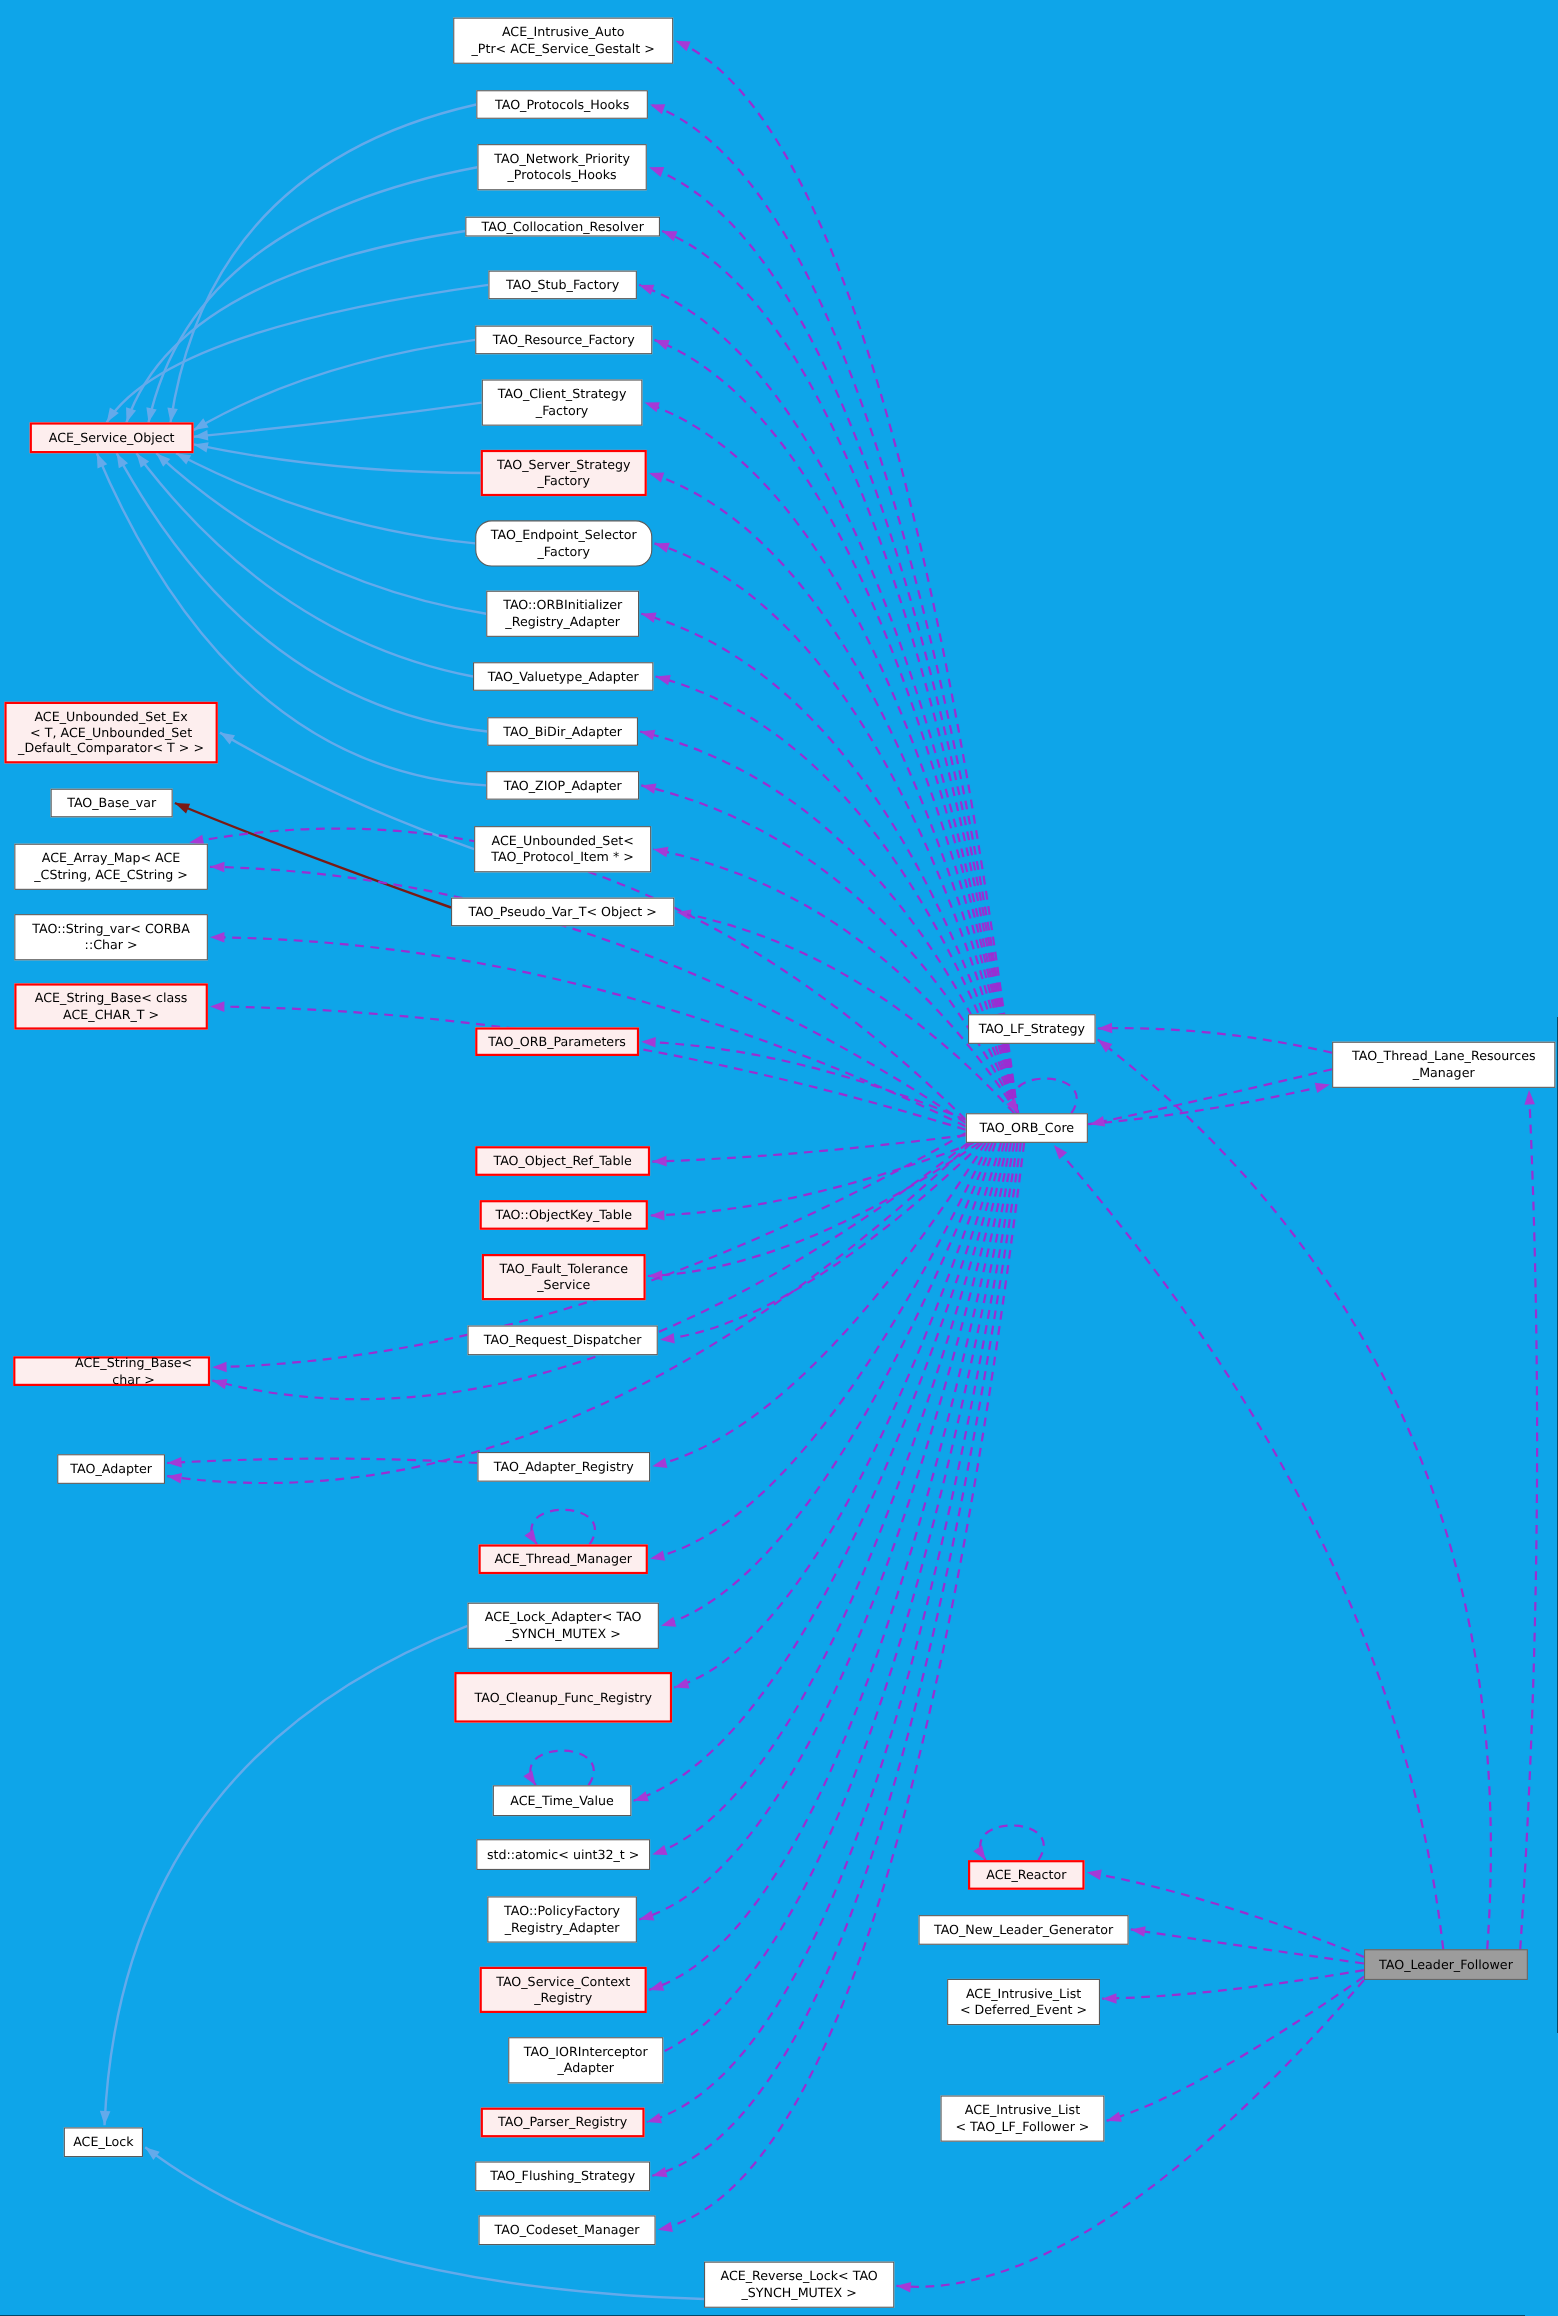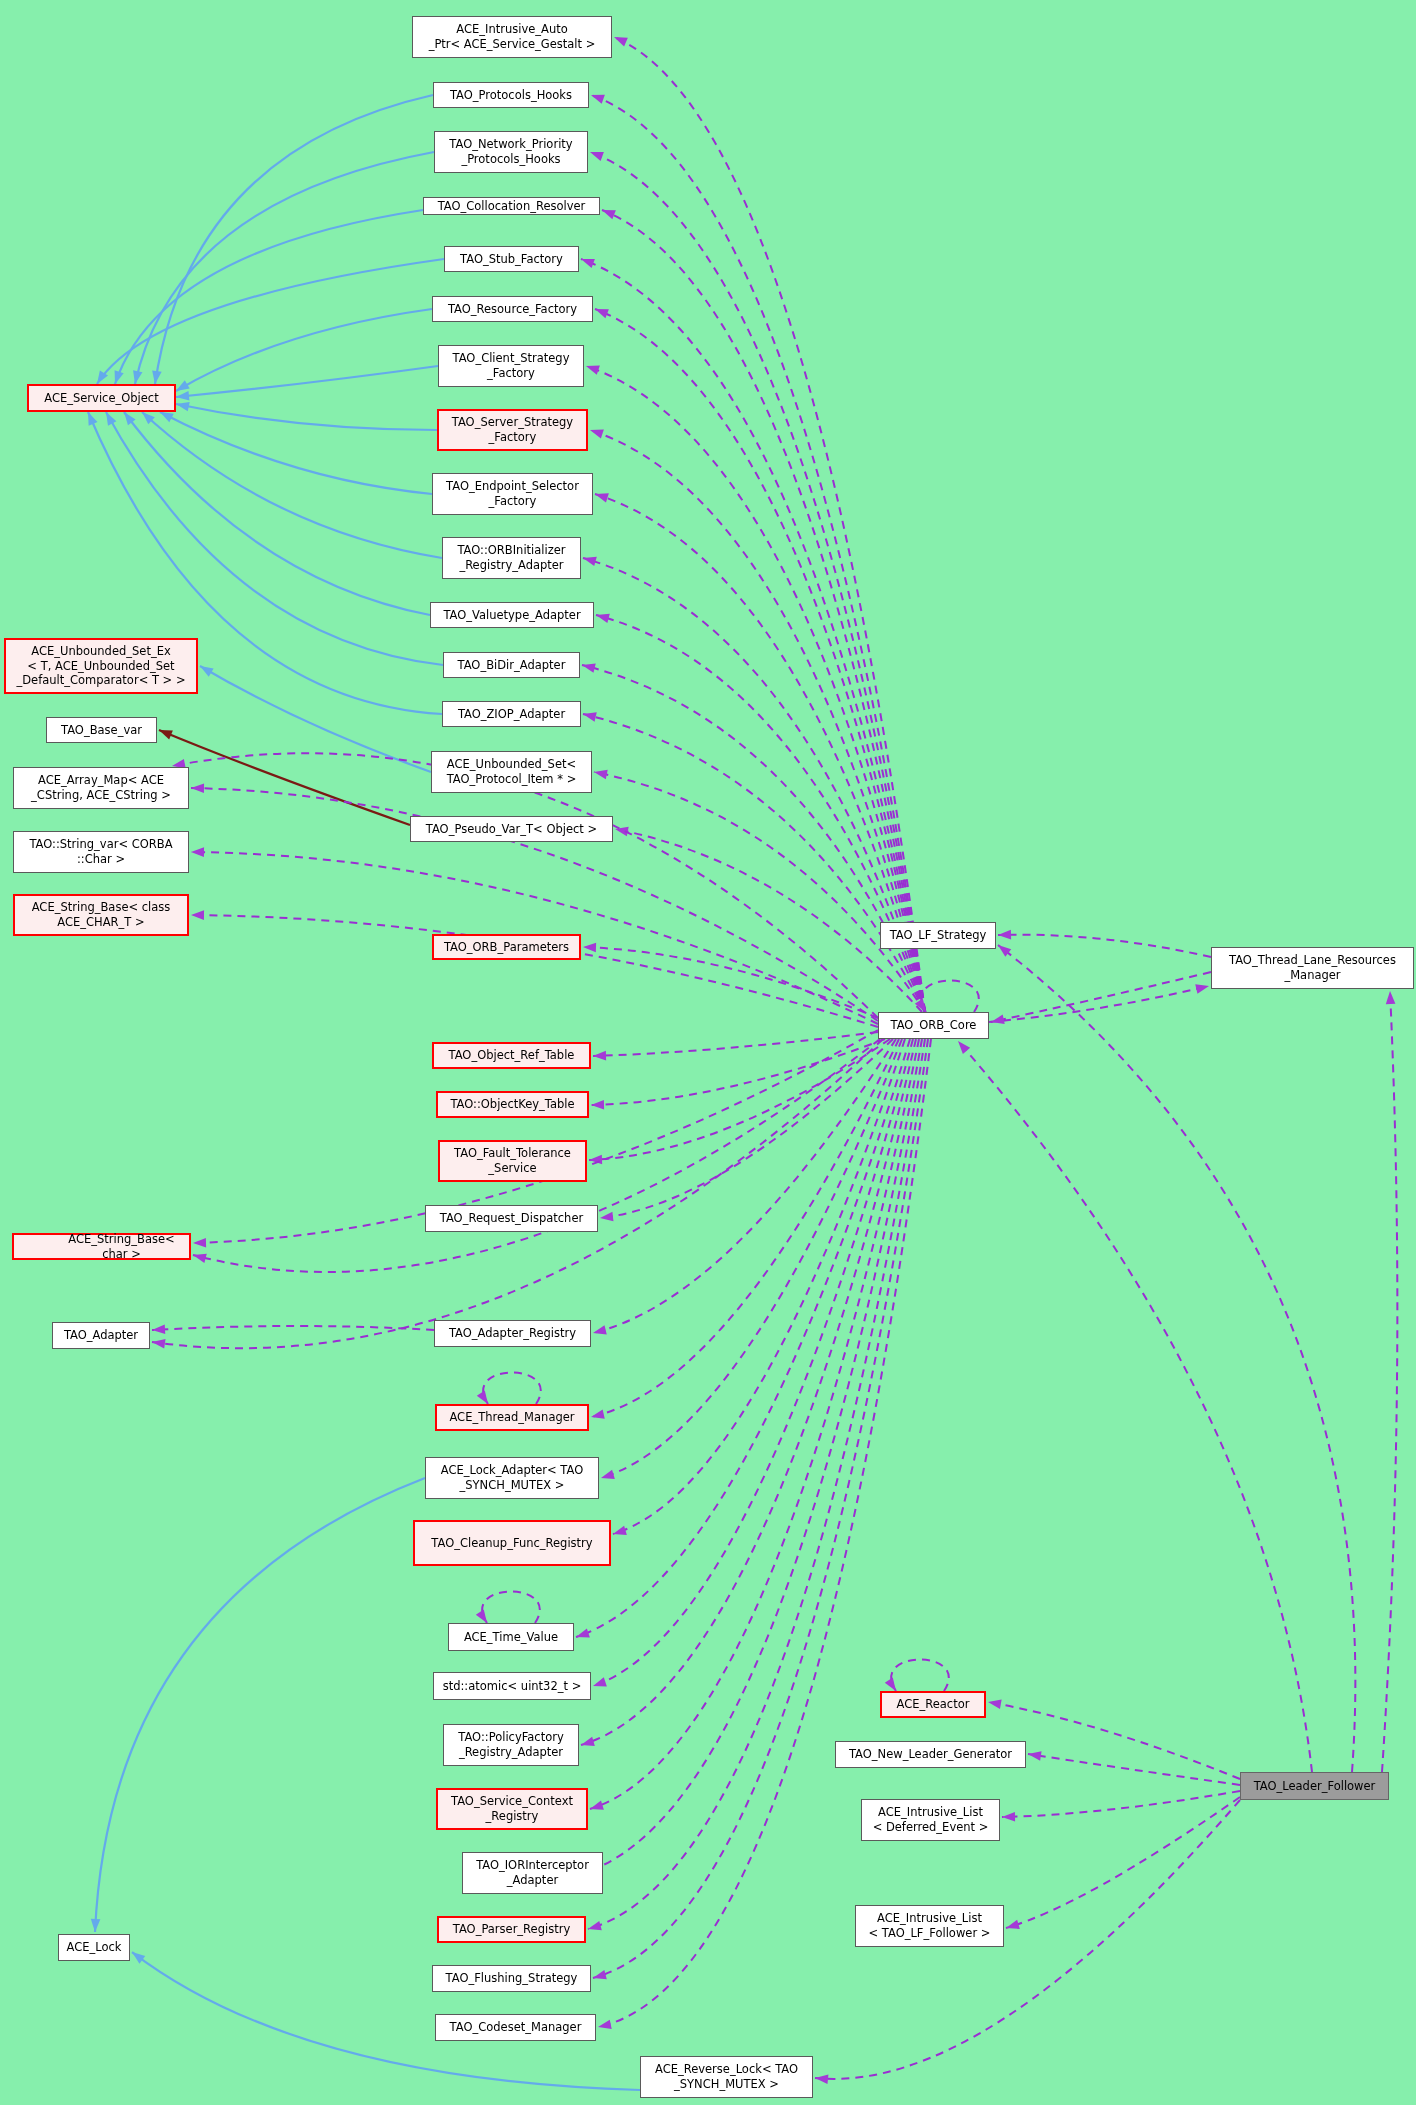--- a/index.html
+++ b/index.html
@@ -1,16 +1,16 @@
 <!DOCTYPE html>
 <html><head>
 <meta charset="utf-8">
 <style>
   html,body{margin:0;padding:0;background:#000;}
-  #stage{position:relative;width:1416px;height:2105px;background:#86efac;overflow:hidden;
+  #stage{position:relative;width:1416px;height:2105px;background:#0ea5e9;overflow:hidden;
          font-family:"DejaVu Sans","Liberation Sans",sans-serif;}
   #edgelayer{position:absolute;left:0;top:0;width:1416px;height:2105px;}
   .node{position:absolute;display:flex;align-items:center;justify-content:center;
         text-align:center;background:#fff;border:1.5px solid #5a5a5a;color:#000;
         font-size:11.5px;line-height:1.3;white-space:pre-line;box-sizing:border-box;
         padding:1px 4px;}
   .node.highlight{border:2.5px solid #ff0000;background:#fdeeee;}
   .node.focus{background:#9c9c9c;border:1.5px solid #666;}
   .edge{fill:none;}
   .edge.usage{stroke:#9a2ed2;stroke-width:2;stroke-dasharray:8 6;}
@@ -174,21 +174,21 @@
       <div class="node " style="left: 433px; top: 82px; width: 156px; height: 26px;">TAO_Protocols_Hooks</div>
       <div class="node " style="left: 434px; top: 131px; width: 154px; height: 42px;">TAO_Network_Priority
 _Protocols_Hooks</div>
       <div class="node " style="left: 423px; top: 197px; width: 177px; height: 18px;">TAO_Collocation_Resolver</div>
       <div class="node " style="left: 444px; top: 246px; width: 135px; height: 26px;">TAO_Stub_Factory</div>
       <div class="node " style="left: 432px; top: 296px; width: 161px; height: 26px;">TAO_Resource_Factory</div>
       <div class="node " style="left: 438px; top: 345px; width: 146px; height: 42px;">TAO_Client_Strategy
 _Factory</div>
       <div class="node highlight" style="left: 437px; top: 409px; width: 151px; height: 42px;">TAO_Server_Strategy
 _Factory</div>
-      <div class="node " style="left: 432px; top: 473px; width: 161px; height: 42px;">TAO_Endpoint_Selector
+      <div class="node " style="left: 432px; top: 473px; width: 161px; height: 42px; border-radius: 15px;">TAO_Endpoint_Selector
 _Factory</div>
       <div class="node " style="left: 442px; top: 537px; width: 139px; height: 42px;">TAO::ORBInitializer
 _Registry_Adapter</div>
       <div class="node " style="left: 430px; top: 602px; width: 164px; height: 26px;">TAO_Valuetype_Adapter</div>
       <div class="node " style="left: 443px; top: 652px; width: 137px; height: 26px;">TAO_BiDir_Adapter</div>
       <div class="node " style="left: 442px; top: 701px; width: 139px; height: 26px;">TAO_ZIOP_Adapter</div>
       <div class="node " style="left: 431px; top: 751px; width: 161px; height: 42px;">ACE_Unbounded_Set&lt;
 TAO_Protocol_Item * &gt;</div>
       <div class="node " style="left: 410px; top: 816px; width: 203px; height: 26px;">TAO_Pseudo_Var_T&lt; Object &gt;</div>
       <div class="node highlight" style="left: 432px; top: 934px; width: 149px; height: 26px;">TAO_ORB_Parameters</div>

